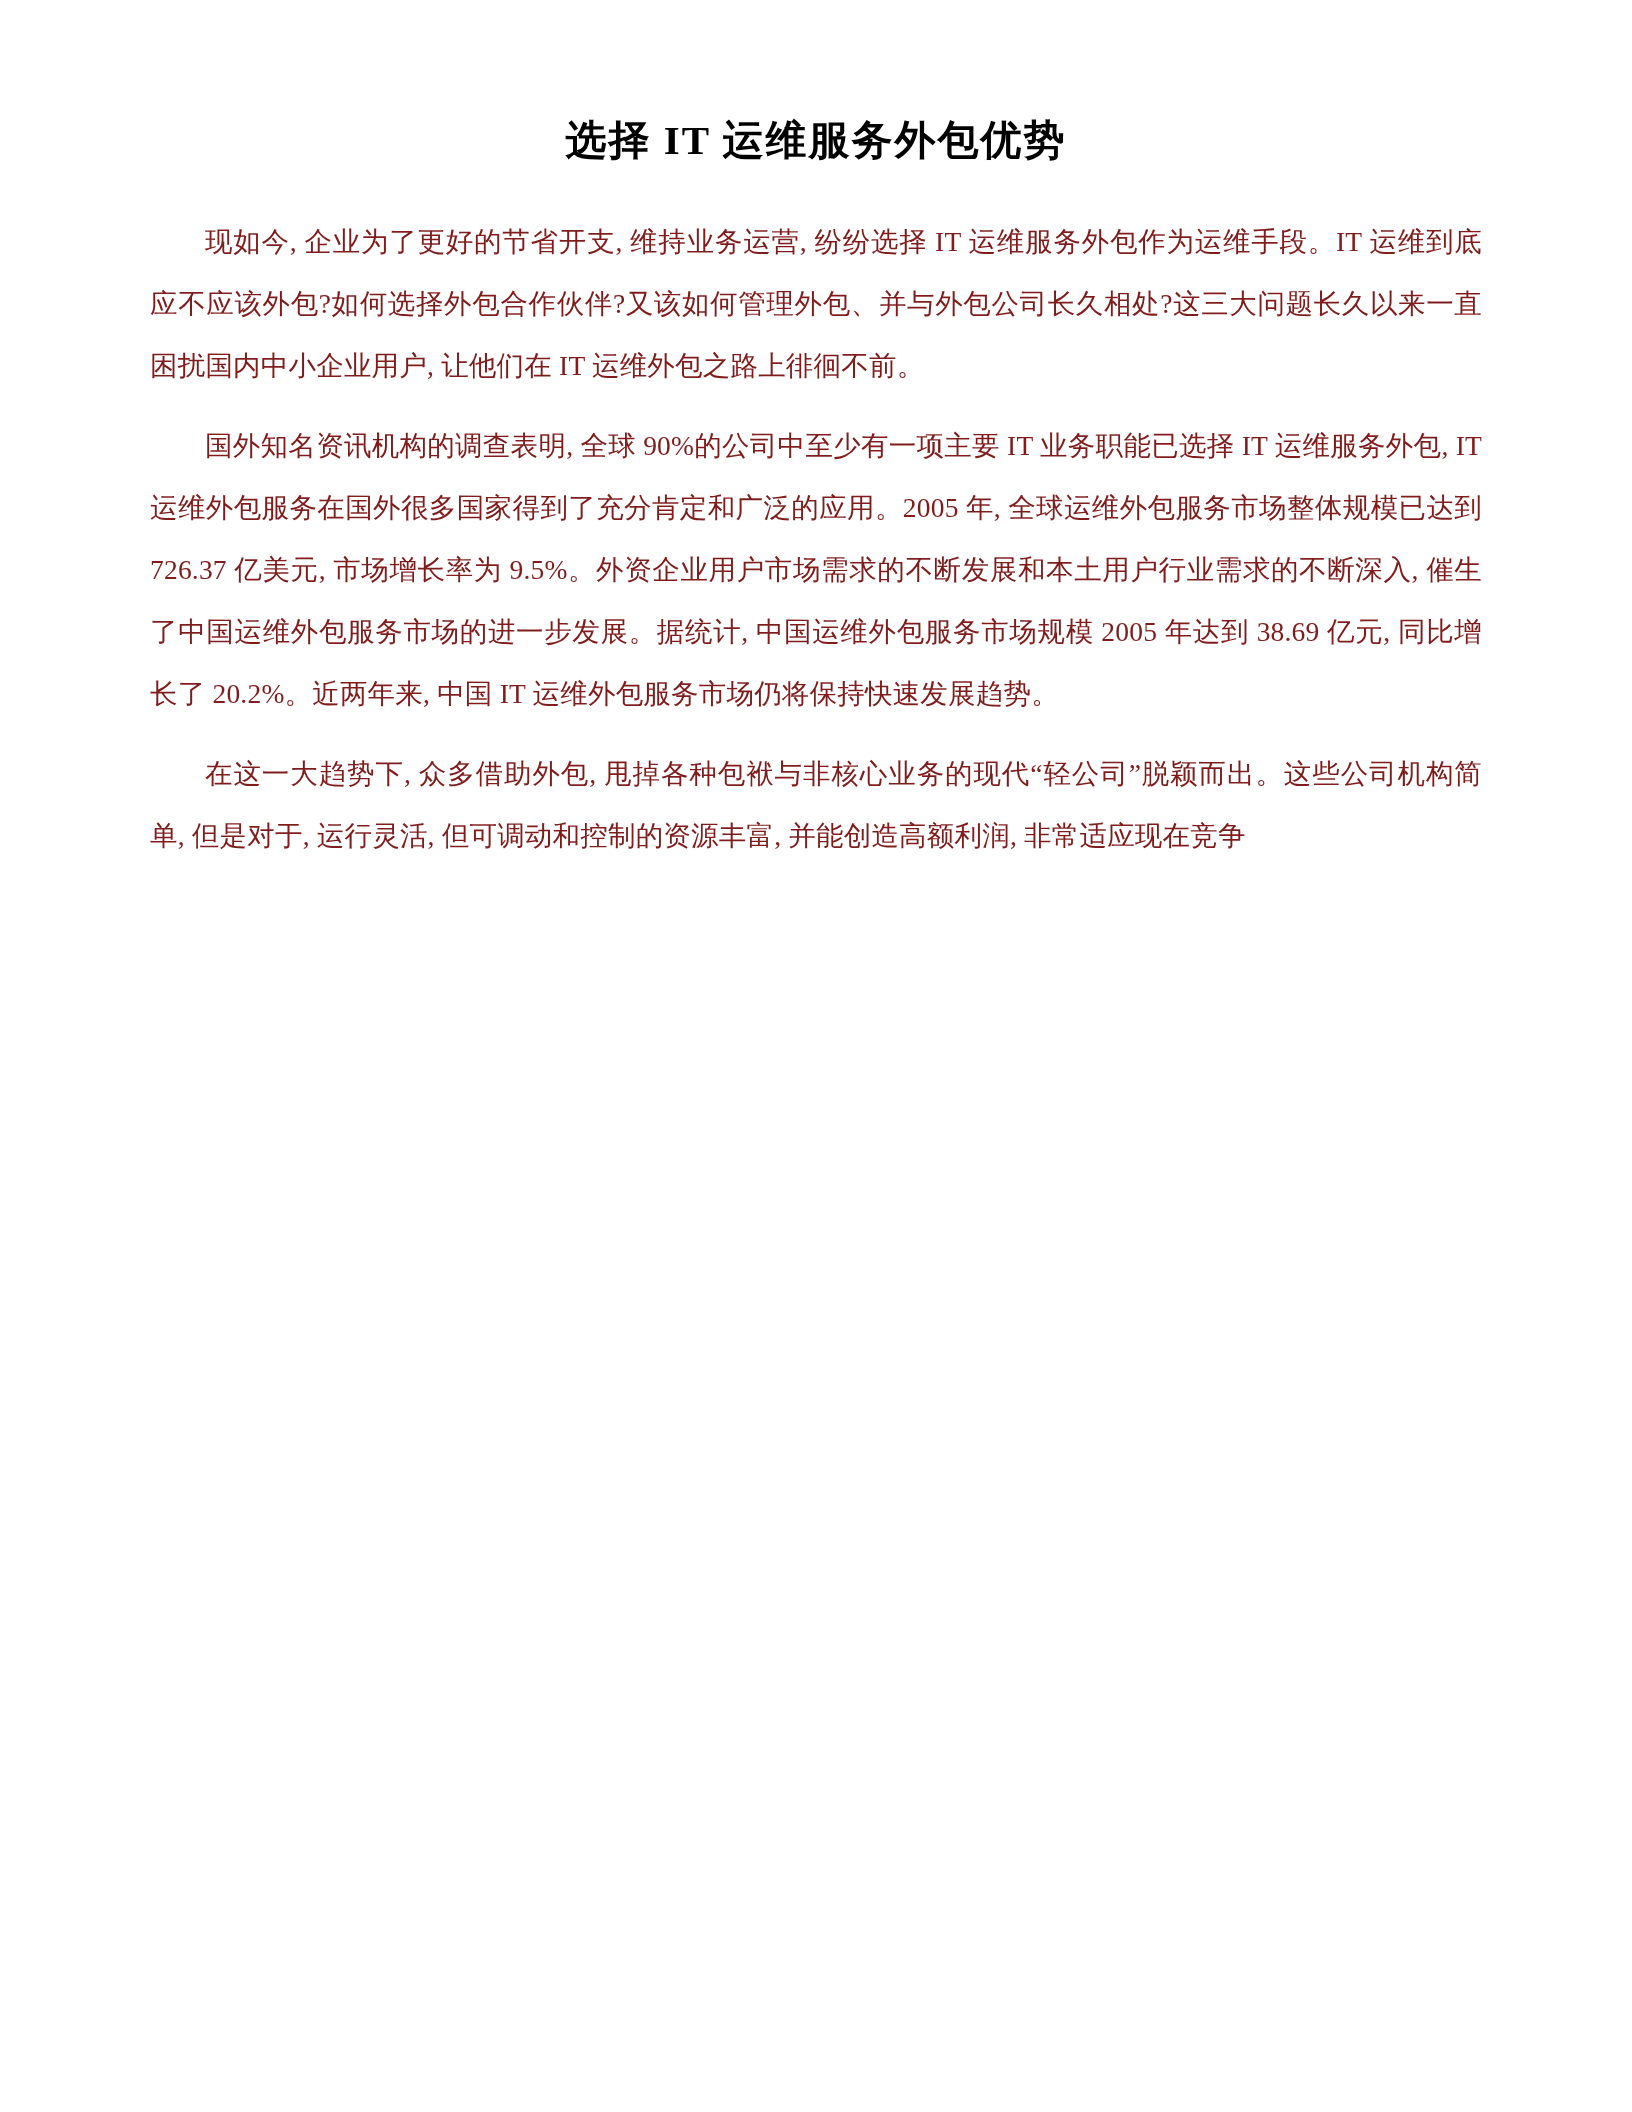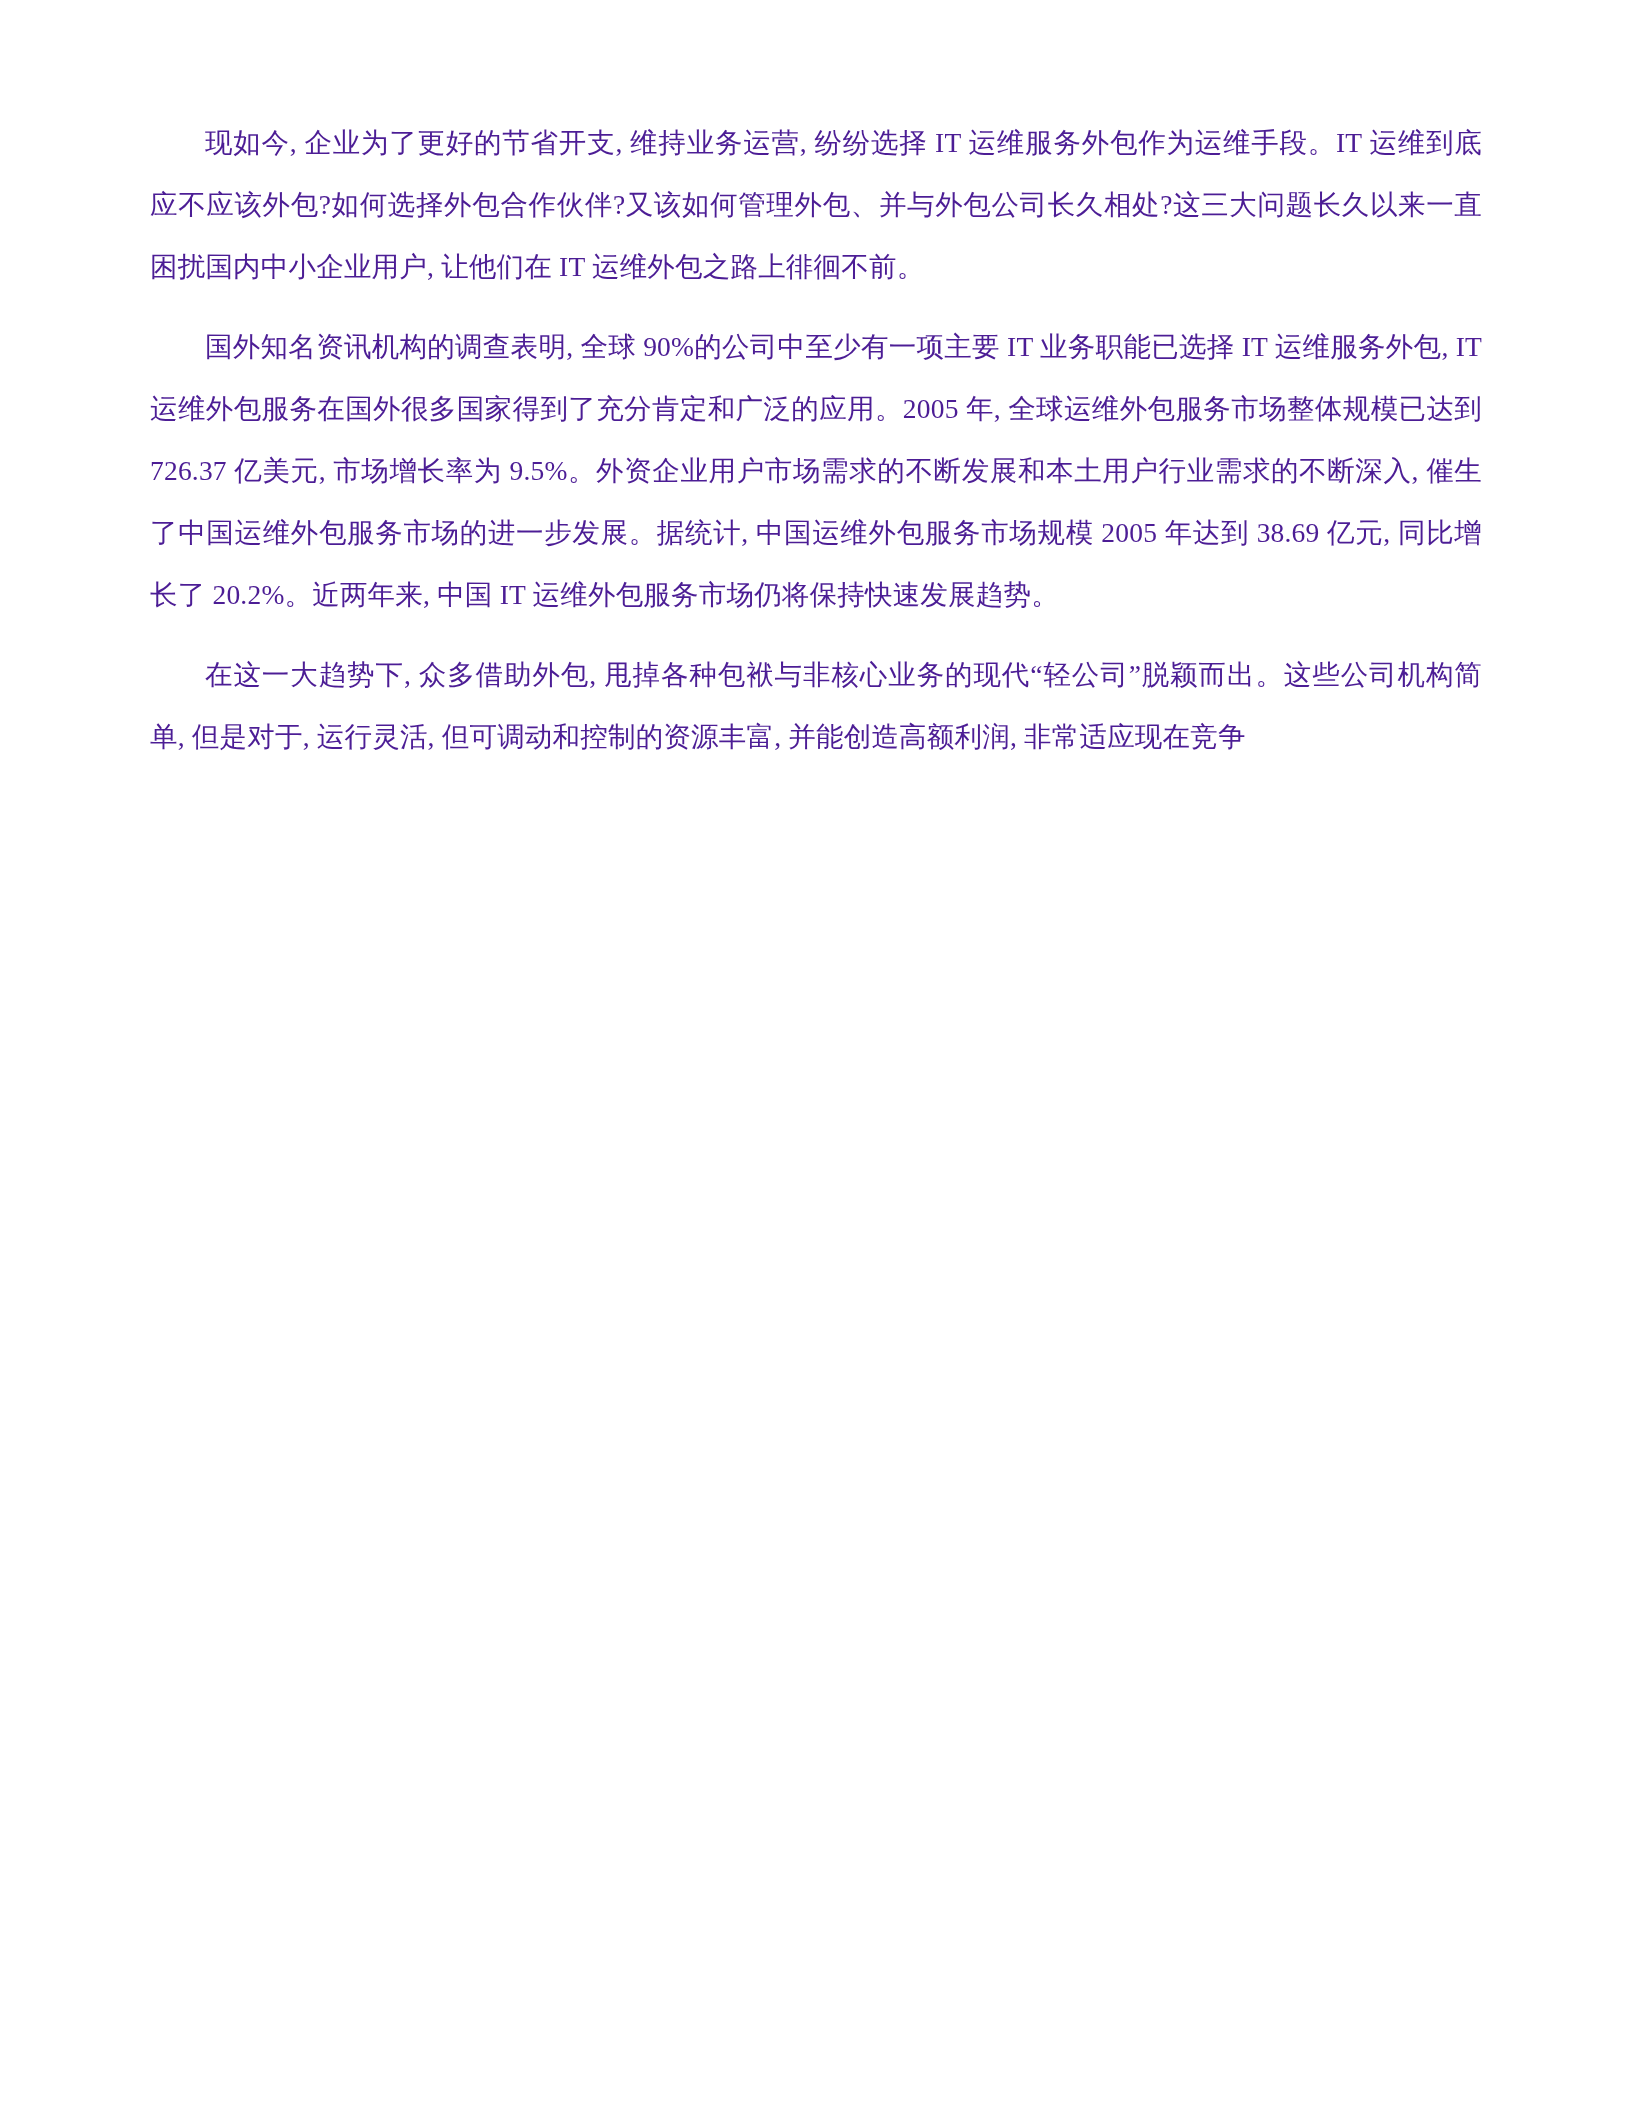--- a/index.html
+++ b/index.html
@@ -27,28 +27,29 @@
     font-family: "Liberation Serif", "DejaVu Serif", serif;
   }
   .para {
     font-size: 27.5px;
     line-height: 62px;
     text-align: justify;
     text-justify: inter-ideograph;
     margin: 0 0 18px 0;
     text-indent: 2em;
     letter-spacing: 0.2px;
-    color: #4c1d95;
+    color: #7f1d1d;
   }
 </style>
 </head>
 <body>
 
 <div class="page">
 
+  <h1 class="doc-title">选择 IT 运维服务外包优势</h1>
 
   <p class="para">现如今, 企业为了更好的节省开支, 维持业务运营, 纷纷选择 IT 运维服务外包作为运维手段。IT 运维到底应不应该外包?如何选择外包合作伙伴?又该如何管理外包、并与外包公司长久相处?这三大问题长久以来一直困扰国内中小企业用户, 让他们在 IT 运维外包之路上徘徊不前。</p>
 
 
   <p class="para">国外知名资讯机构的调查表明, 全球 90%的公司中至少有一项主要 IT 业务职能已选择 IT 运维服务外包, IT 运维外包服务在国外很多国家得到了充分肯定和广泛的应用。2005 年, 全球运维外包服务市场整体规模已达到 726.37 亿美元, 市场增长率为 9.5%。外资企业用户市场需求的不断发展和本土用户行业需求的不断深入, 催生了中国运维外包服务市场的进一步发展。据统计, 中国运维外包服务市场规模 2005 年达到 38.69 亿元, 同比增长了 20.2%。近两年来, 中国 IT 运维外包服务市场仍将保持快速发展趋势。</p>
 
   <p class="para">在这一大趋势下, 众多借助外包, 甩掉各种包袱与非核心业务的现代“轻公司”脱颖而出。这些公司机构简单, 但是对于, 运行灵活, 但可调动和控制的资源丰富, 并能创造高额利润, 非常适应现在竞争</p>
 
 
 

